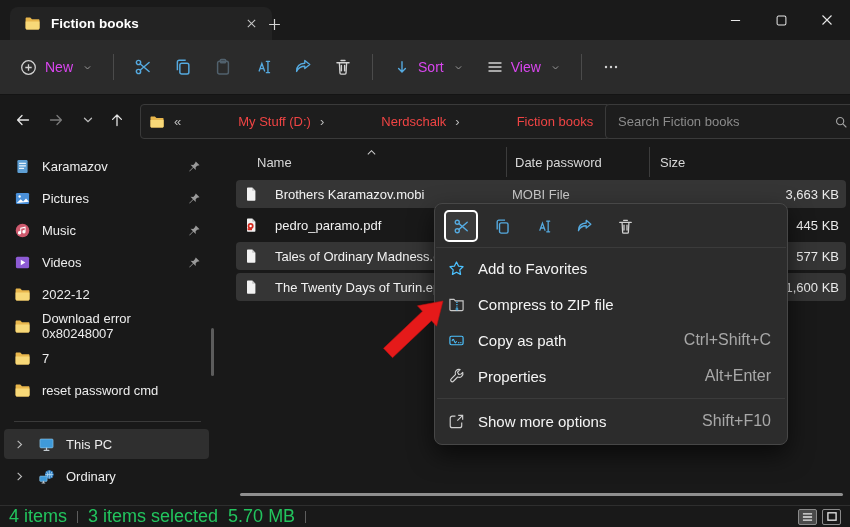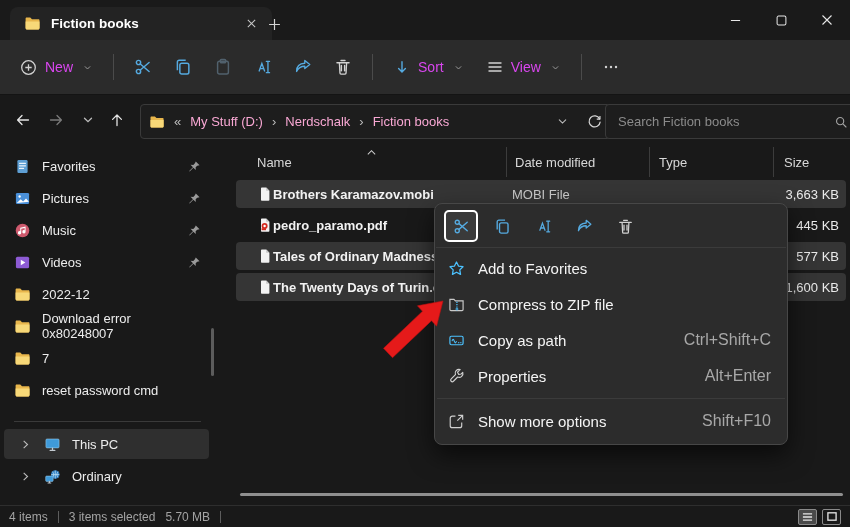--- a/index.html
+++ b/index.html
@@ -31,63 +31,63 @@
   .dim{color:#51616d;}
   .lite{color:#d2d2d2;}
   .chev{color:#9a9a9a;margin-left:2px;}
 
   
   .addressrow{position:absolute;top:95px;left:0;right:0;height:52px;background:#191919;}
   .nav-btn{position:absolute;top:10px;width:30px;height:30px;display:flex;align-items:center;justify-content:center;
     border-radius:4px;color:#e4e4e4;}
   .addr-box{position:absolute;left:140px;top:9px;width:453px;height:33px;background:#1d1d1d;
     border:1px solid #3a3a3a;border-radius:4px;display:flex;align-items:center;padding:0 8px;gap:7px;font-size:13px;}
-  .crumb{color:#f9a8d4;white-space:nowrap;}
+  .crumb{color:#ef4444;white-space:nowrap;margin-left:48px;}
   .crumb-sep{color:#bdbdbd;font-size:13px;padding:0 2px;}
   .addr-spacer{flex:1;}
   .search-box{position:absolute;left:605px;top:9px;width:232px;height:33px;background:#1d1d1d;
     border:1px solid #3a3a3a;border-radius:4px;display:flex;align-items:center;padding:0 10px;gap:8px;}
   .search-box input{flex:1;background:transparent;border:none;outline:none;color:#a3a3a3;
     font-family:inherit;font-size:13px;}
   .search-box input::placeholder{color:#8b8b8b;}
 
   
   .sidebar{position:absolute;top:147px;left:0;width:215px;bottom:22px;display:flex;flex-direction:column;
     padding:4px 6px 0 4px;gap:2px;box-sizing:border-box;}
   .side-item{height:30px;border-radius:4px;display:flex;align-items:center;gap:11px;padding:0 8px 0 36px;
     font-size:13px;color:#ededed;flex:none;}
   .side-item .pin{margin-left:auto;color:#9a9a9a;}
-  .side-item.tree{padding-left:16px;}
+  .side-item.tree{padding-left:10px;}
   .side-item.selected{background:#2f2f2f;}
   .tree-chev{color:#bdbdbd;margin-right:2px;}
   .side-sep{height:1px;background:#3a3a3a;margin:14px 8px 5px 10px;flex:none;}
   .side-scroll{position:absolute;right:1px;top:181px;width:3px;height:48px;background:#5c5c5c;border-radius:2px;}
 
   
   .content{position:absolute;left:232px;right:0;top:147px;bottom:22px;}
   .list-header{position:absolute;top:0;left:0;right:0;height:30px;display:flex;font-size:13px;color:#d8d8d8;}
   .hcell{display:flex;align-items:center;box-sizing:border-box;}
   .hcell.c-name{width:274px;padding-left:25px;}
   .hcell.c-date{width:143px;padding-left:8px;border-left:1px solid #3c3c3c;}
   .hcell.c-type{width:124px;padding-left:9px;border-left:1px solid #3c3c3c;}
   .hcell.c-size{flex:1;padding-left:10px;border-left:1px solid #3c3c3c;}
   .sort-caret{position:absolute;left:134px;top:1px;color:#cdcdcd;}
   .rows{position:absolute;top:33px;left:4px;right:4px;}
   .frow{height:28px;margin-bottom:3px;border-radius:4px;display:flex;align-items:center;font-size:13px;}
   .frow.selected{background:#353535;}
-  .fcell-name{width:270px;display:flex;align-items:center;gap:0;padding-left:21px;box-sizing:border-box;
-    white-space:nowrap;overflow:hidden;color:#f2f2f2;font-weight:bold;}
+  .fcell-name{width:270px;display:flex;align-items:center;gap:16px;padding-left:7px;box-sizing:border-box;
+    white-space:nowrap;overflow:hidden;color:#f2f2f2;}
   .fcell-date{width:143px;color:#c9c9c9;box-sizing:border-box;padding-left:5px;}
   .fcell-type{width:124px;color:#c9c9c9;box-sizing:border-box;padding-left:6px;}
   .fcell-size{flex:1;text-align:right;padding-right:7px;color:#eaeaea;}
   .h-scroll{position:absolute;left:8px;right:7px;bottom:9px;height:3px;background:#8f8f8f;border-radius:2px;}
 
   
   .statusbar{position:absolute;left:0;right:0;bottom:0;height:22px;background:#191919;border-top:1px solid #2e2e2e;
-    display:flex;align-items:center;padding:0 9px;gap:10px;font-size:12px;color:#a3a3a3;box-sizing:border-box;}
+    display:flex;align-items:center;padding:0 9px;gap:10px;font-size:18px;color:#22c55e;box-sizing:border-box;}
   .sb-sep{width:1px;height:12px;background:#5d5d5d;}
   .sb-views{margin-left:auto;display:flex;gap:5px;}
   .sb-view{width:19px;height:16px;display:flex;align-items:center;justify-content:center;
     border:1px solid #8a8a8a;border-radius:2px;color:#e6e6e6;box-sizing:border-box;}
   .sb-view.active{background:#4a4a4a;}
 
   
   .cmenu{position:absolute;left:434px;top:203px;width:354px;background:#2c2c2c;border:1px solid #474747;
     border-radius:8px;box-shadow:0 10px 24px rgba(0,0,0,.6);z-index:50;box-sizing:border-box;padding-bottom:5px;}
   .cm-iconrow{display:flex;gap:7px;padding:6px 9px 5px 9px;align-items:center;}
@@ -310,21 +310,21 @@
   </div>
 
   <div class="sidebar">
     <div class="side-item">
       <span class="icon" style="margin-left:-26px;">
         <svg width="17" height="17" viewBox="0 0 16 16">
             <rect x="3.2" y="1.8" width="9.6" height="12.4" rx="1.2" fill="#5e9fd4"></rect>
             <path d="M5.2 5h5.6M5.2 7.4h5.6M5.2 9.8h3.8" stroke="#eaf4fc" stroke-width="1.1" stroke-linecap="round"></path>
           </svg>
       </span>
-      <span>Favorites</span>
+      <span>Karamazov</span>
       <span class="pin icon">
         <svg width="13" height="13" viewBox="0 0 16 16">
             <path d="M9.6 1.8 14.2 6.4l-2.8.6-2 2 .2 3.4-3-3L2 14l-.5-.5 4.6-4.6-3-3 3.4.2 2-2z" fill="currentColor"></path>
           </svg>
       </span>
     </div>
     <div class="side-item">
       <span class="icon" style="margin-left:-26px;">
         <svg width="17" height="17" viewBox="0 0 16 16">
             <rect x="1.8" y="2.8" width="12.4" height="10.4" rx="1.3" fill="#4a90d9"></rect>
@@ -441,24 +441,21 @@
     <div class="list-header">
       <span class="sort-caret icon">
         <svg width="11" height="8" viewBox="0 0 12 8">
             <path d="m2 6.5 4-4 4 4" fill="none" stroke="currentColor" stroke-width="1.1"></path>
           </svg>
       </span>
       <div class="hcell c-name">
           <span>Name</span>
         </div>
       <div class="hcell c-date">
-          <span>Date modified</span>
-        </div>
-      <div class="hcell c-type">
-          <span>Type</span>
+          <span>Date password</span>
         </div>
       <div class="hcell c-size">
           <span>Size</span>
         </div>
     </div>
 
     <div class="rows">
       <div class="frow selected">
         <div class="fcell-name">
           <span class="icon">

